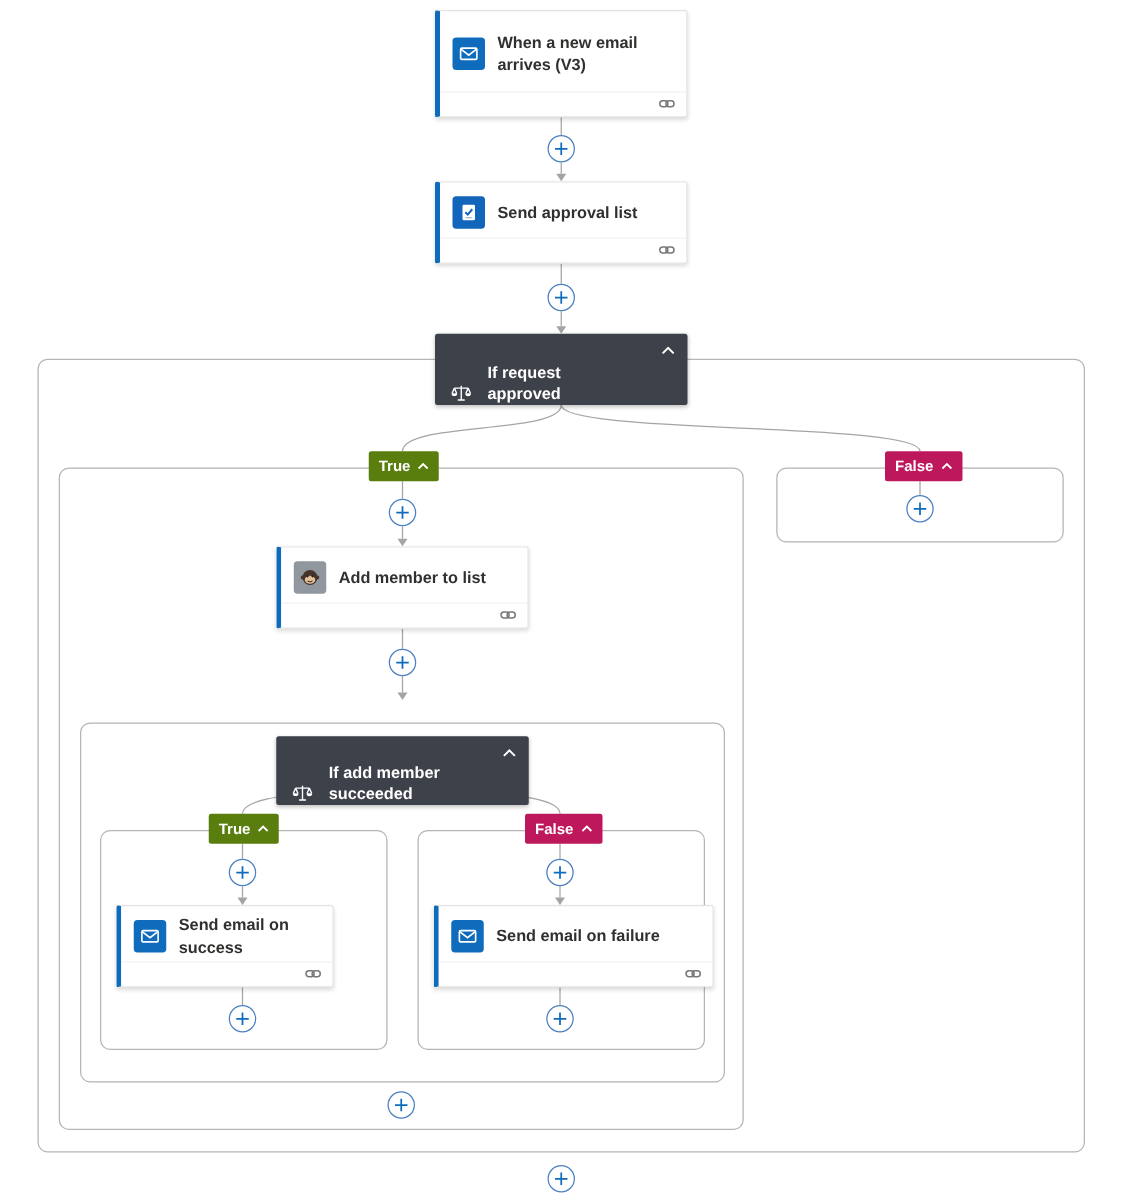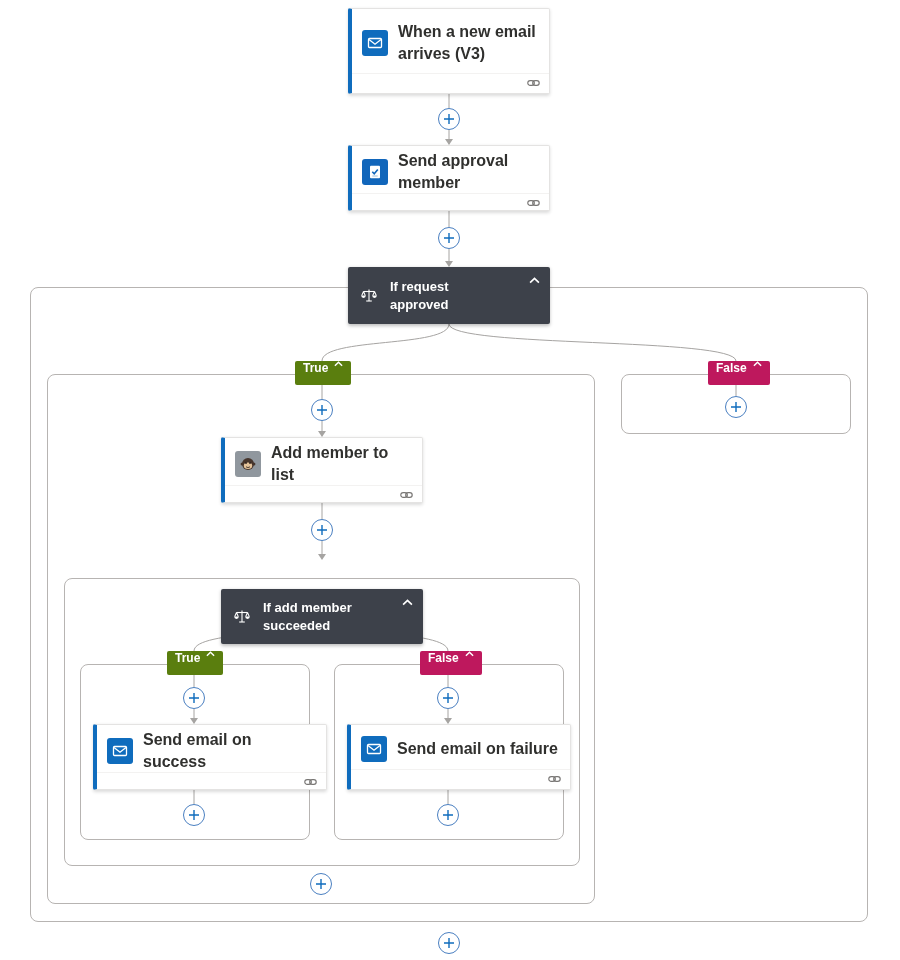--- a/index.html
+++ b/index.html
@@ -6,28 +6,28 @@
   html,body{margin:0;padding:0}
   body{width:900px;height:960px;position:relative;font-family:"Liberation Sans",sans-serif;background:#ffffff;overflow:hidden}
 
   .container{position:absolute;border:1px solid #b7b4b2;border-radius:8px;z-index:1;background:transparent}
 
   #connectors{position:absolute;left:0;top:0;z-index:2;pointer-events:none}
 
   .card{position:absolute;display:flex;flex-direction:column;background:#fff;border:1px solid #e4e3e2;border-left:4px solid #0f6cbd;border-radius:2px;box-shadow:0 1.6px 3.6px rgba(0,0,0,.14);z-index:5;cursor:pointer}
   .card-row{flex:1;display:flex;align-items:center;gap:10px;padding:4px 10px 0 10px}
   .icon{width:26px;height:26px;border-radius:3px;display:flex;align-items:center;justify-content:center;flex:none}
-  .card-title{font-size:16px;font-weight:bold;color:#30302e;line-height:1.35}
+  .card-title{font-size:13px;font-weight:bold;color:#30302e;line-height:1.35}
   .card-footer{height:20px;flex:none;display:flex;align-items:center;justify-content:flex-end;padding:0 9px 2px 9px;border-top:1px solid #f3f2f1}
 
-  .condition{position:absolute;display:flex;align-items:center;gap:12px;background:#3d414a;border-radius:2px;box-shadow:0 1.6px 3.6px rgba(0,0,0,.25);padding:0 12px;z-index:5;cursor:pointer}
+  .condition{position:absolute;display:flex;align-items:flex-end;gap:12px;background:#3d414a;border-radius:2px;box-shadow:0 1.6px 3.6px rgba(0,0,0,.25);padding:0 12px;z-index:5;cursor:pointer}
   .cond-title{font-size:13px;font-weight:bold;color:#fff;line-height:1.35;max-width:105px}
   .cond-chevron{position:absolute;top:10px;right:10px;line-height:0}
 
-  .badge{position:absolute;height:24px;display:flex;align-items:flex-start;gap:6px;padding:0 8px;border-radius:2px;color:#fff;font-size:12px;font-weight:bold;z-index:6;cursor:pointer}
+  .badge{position:absolute;height:24px;display:flex;align-items:center;gap:6px;padding:0 8px;border-radius:2px;color:#fff;font-size:12px;font-weight:bold;z-index:6;cursor:pointer}
   .badge-true{background:#5a7e0e}
   .badge-false{background:#be185d}
   .badge-chevron{line-height:0}
 
   .plus{position:absolute;width:22px;height:22px;border-radius:50%;background:#fff;border:1px solid #4a7fc1;display:flex;align-items:center;justify-content:center;z-index:6;cursor:pointer}
 </style>
 </head>
 <body>
 
 <div class="container" id="outer" style="left:30px;top:287px;width:838px;height:635px"></div>
@@ -89,21 +89,21 @@
 
 <div class="card" style="left:348px;top:145px;width:202px;height:66px">
   <div class="card-row">
     <span class="icon" style="background:#1166bb">
       <svg width="16" height="16" viewBox="0 0 16 16">
           <rect x="3" y="1.8" width="10" height="12.4" rx="1" fill="#fff"></rect>
           <path d="M5.3 7.8 L7.2 9.7 L10.8 5.4" stroke="#1166bb" stroke-width="1.6" fill="none"></path>
           <path d="M5.3 12 h5.4" stroke="#9fc0dd" stroke-width="1"></path>
         </svg>
     </span>
-    <span class="card-title">Send approval member</span>
+    <span class="card-title">Send approval list</span>
   </div>
   <div class="card-footer">
     <svg width="13" height="10" viewBox="0 0 13 10" fill="none" stroke="#797775" stroke-width="1.2">
         <rect x="0.8" y="2.6" width="6.5" height="4.8" rx="2.4"></rect>
         <rect x="5.7" y="2.6" width="6.5" height="4.8" rx="2.4"></rect>
       </svg>
   </div>
 </div>
 
 <div class="condition" style="left:348px;top:267px;width:202px;height:57px">
@@ -188,21 +188,21 @@
         <path d="M1 5 L5 1 L9 5"></path>
       </svg></span>
 </div>
 <div class="badge badge-false" style="left:420px;top:651px">
   <span>False</span>
   <span class="badge-chevron"><svg width="9" height="6" viewBox="0 0 10 6" fill="none" stroke="#fff" stroke-width="1.6">
         <path d="M1 5 L5 1 L9 5"></path>
       </svg></span>
 </div>
 
-<div class="card" style="left:93px;top:724px;width:234px;height:66px">
+<div class="card" style="left:93px;top:724px;width:174px;height:66px">
   <div class="card-row">
     <span class="icon" style="background:#0f6cbd">
       <svg width="16" height="16" viewBox="0 0 16 16">
           <rect x="1.5" y="3.5" width="13" height="9" rx="1" fill="none" stroke="#fff" stroke-width="1.3"></rect>
           <path d="M2 4.5 L8 9.2 L14 4.5" fill="none" stroke="#fff" stroke-width="1.3"></path>
         </svg>
     </span>
     <span class="card-title">Send email on success</span>
   </div>
   <div class="card-footer">

